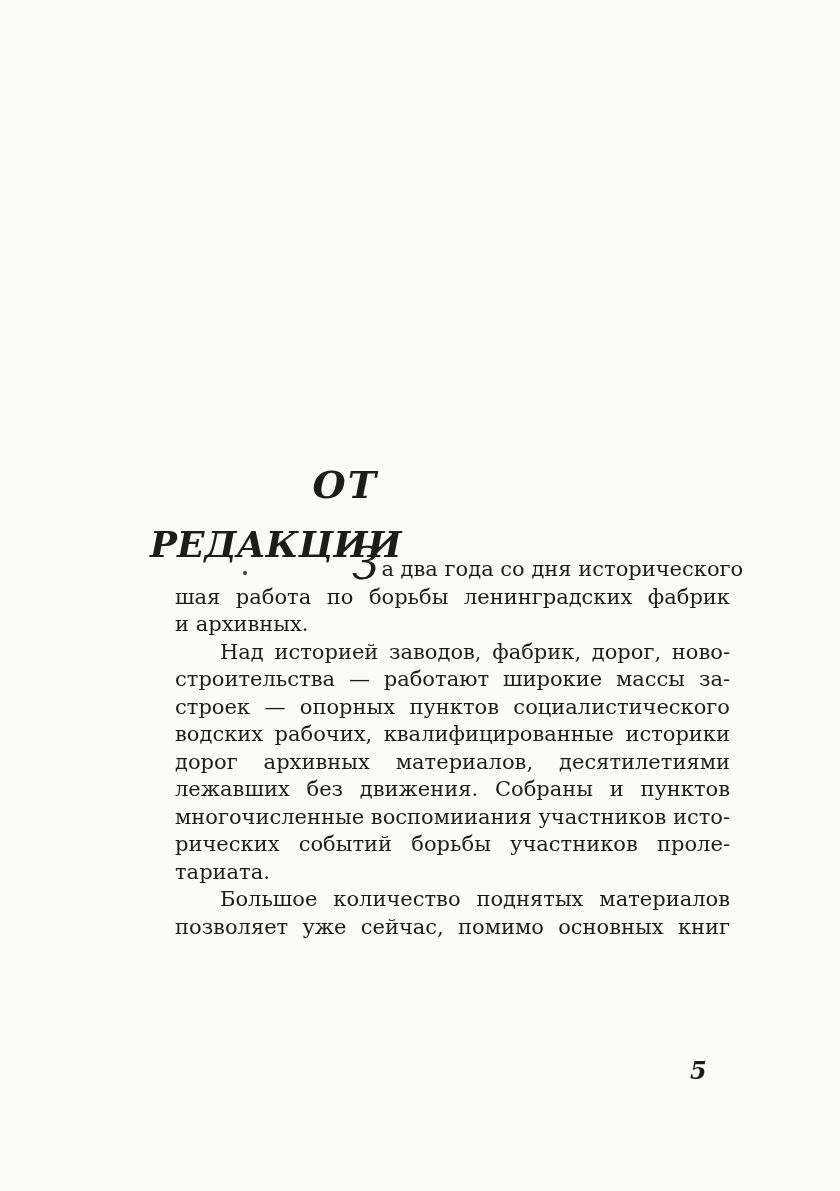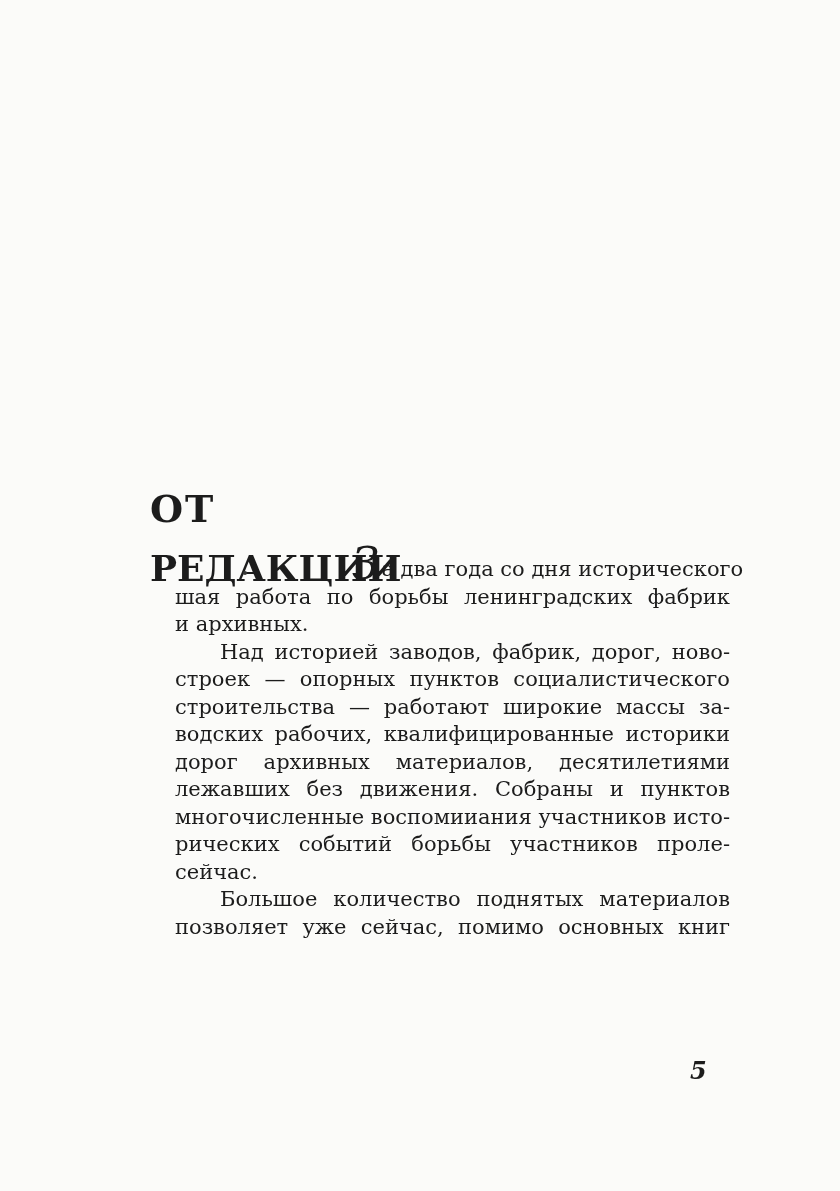--- a/index.html
+++ b/index.html
@@ -16,22 +16,24 @@
     width: 840px;
     height: 1191px;
     margin: 0 auto;
     background: var(--paper);
     color: var(--ink);
     overflow: hidden;
   }
   .title-block {
     position: absolute;
     left: 150px;
-    top: 490px;
+    top: 466px;
     width: 230px;
+    text-align: right;
+    font-style: italic;
     font-weight: bold;
   }
   .title-line-1 {
     font-size: 38px;
     line-height: 1.0;
     letter-spacing: 2px;
     padding-right: 2px;
   }
   .title-line-2 {
     font-size: 36px;
@@ -93,25 +95,25 @@
   <div class="title-block">
     <div class="title-line-1">ОТ</div>
     <div class="title-line-2">РЕДАКЦИИ</div>
   </div>
   <div class="speck"></div>
   <div class="body-text">
       <div class="line indent-large"><span class="dropcap">З</span>а два года со дня исторического</div>
       <div class="line">шая работа по борьбы ленинградских фабрик</div>
       <div class="line noexpand">и архивных.</div>
       <div class="line indent-normal">Над историей заводов, фабрик, дорог, ново-</div>
+      <div class="line">строительства — работают широкие массы за-</div>
       <div class="line">строек — опорных пунктов социалистического</div>
-      <div class="line">строительства — работают широкие массы за-</div>
       <div class="line">водских рабочих, квалифицированные историки</div>
       <div class="line">дорог архивных материалов, десятилетиями</div>
       <div class="line">лежавших без движения. Собраны и пунктов</div>
       <div class="line">многочисленные воспомииания участников исто-</div>
       <div class="line">рических событий борьбы участников проле-</div>
-      <div class="line noexpand">сейчас.</div>
+      <div class="line noexpand">тариата.</div>
       <div class="line indent-normal">Большое количество поднятых материалов</div>
       <div class="line">позволяет уже сейчас, помимо основных книг</div>
     </div>
   <div class="page-num">5</div>
 </div>
 
 </body></html>

